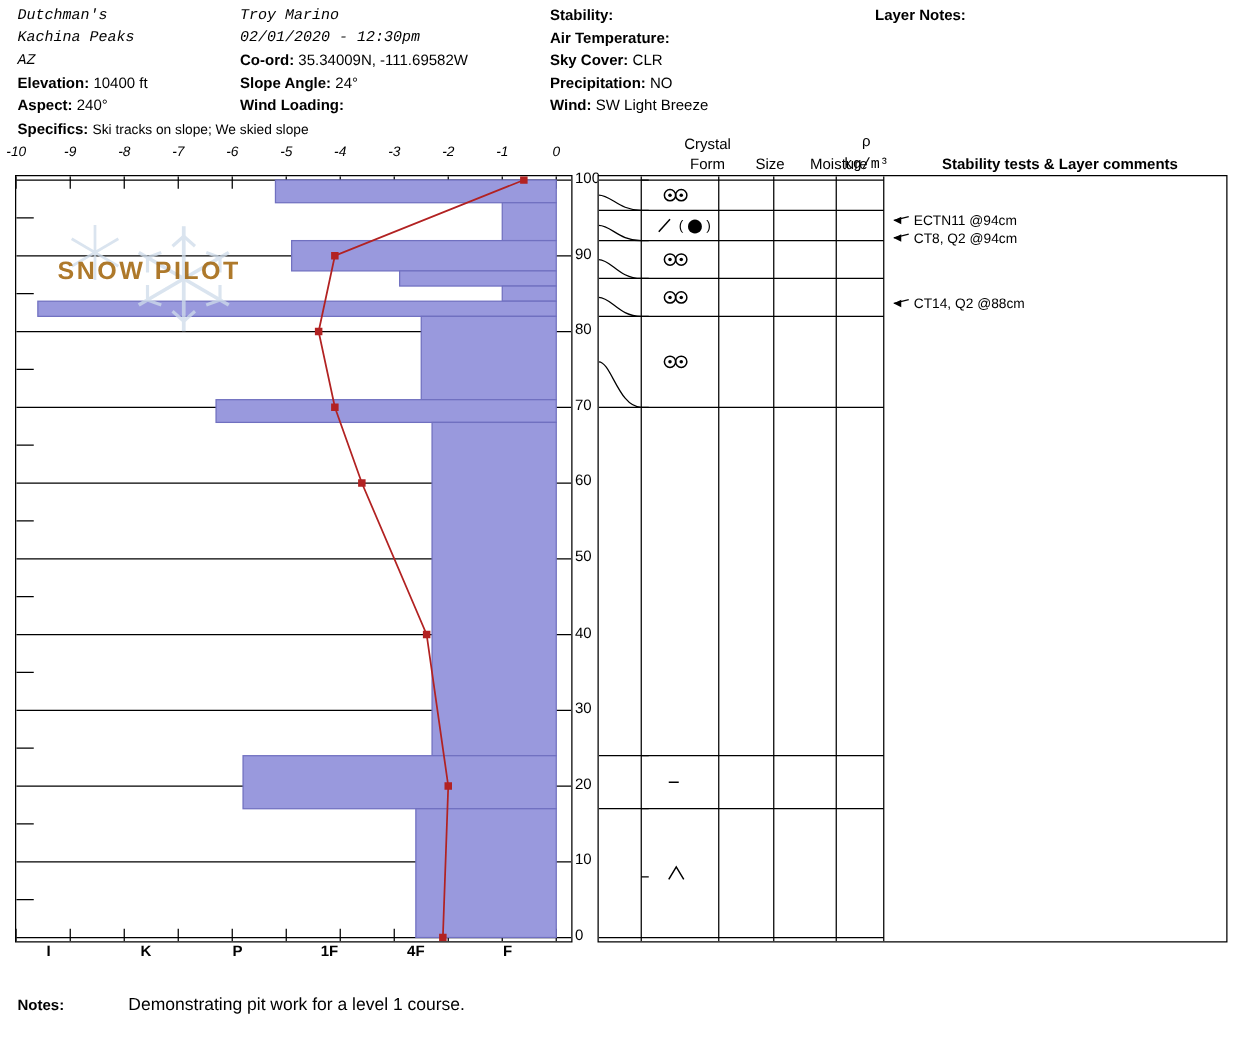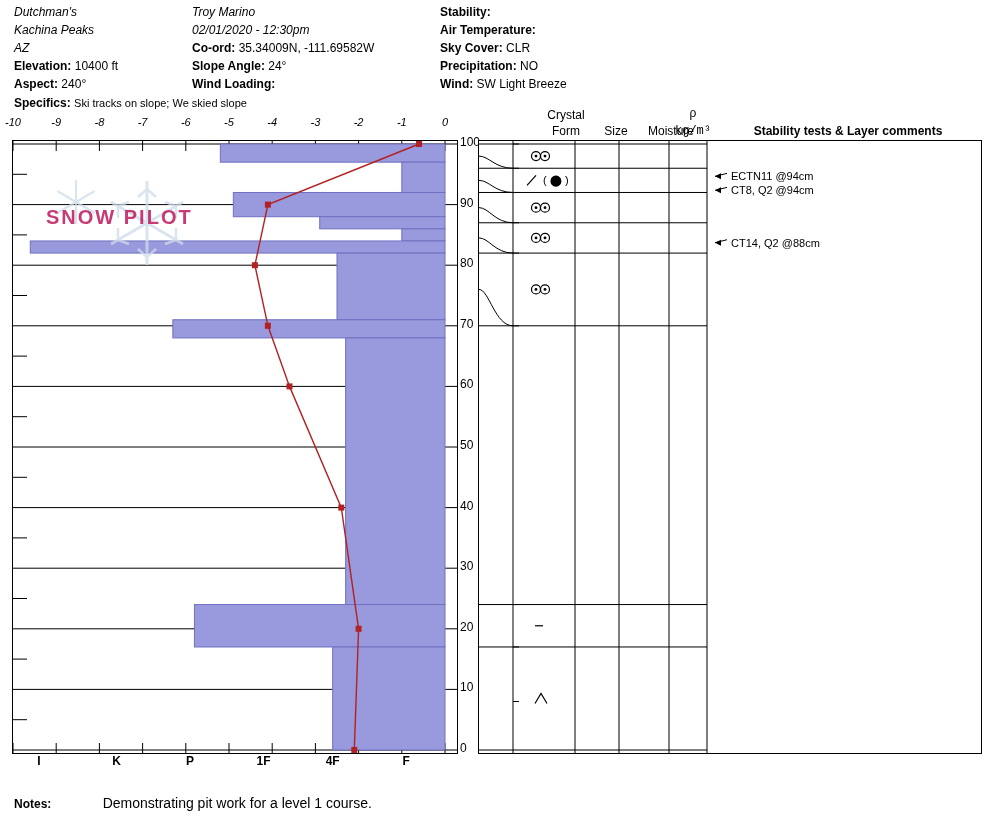--- a/index.html
+++ b/index.html
@@ -14,34 +14,34 @@
   }
   
   #header{position:absolute;left:0;top:0;width:994px;height:114px;}
   .hdr-label{font-weight:bold;}
   .hdr-val{font-weight:normal;}
   .col1{position:absolute;left:14px;top:3px;width:175px;line-height:18px;}
   .col2{position:absolute;left:192px;top:3px;width:245px;line-height:18px;}
   .col3{position:absolute;left:440px;top:3px;width:180px;line-height:18px;}
   .col4{position:absolute;left:622px;top:3px;width:80px;line-height:18px;}
   .col5{position:absolute;left:700px;top:3px;width:240px;line-height:18px;}
-  .italic{font-style:italic;}
+  .italic{font-style:italic;font-family:Liberation Mono, monospace;}
   .specifics{position:absolute;left:14px;top:96px;}
   .specifics .small{font-size:11px;}
   
   #hardness-scale{position:absolute;left:0;top:116px;width:470px;height:14px;font-style:italic;}
   #hardness-scale span{position:absolute;top:0;font-size:11px;text-align:center;width:20px;}
   
   #plot{
     position:absolute;left:12px;top:140px;width:446px;height:614px;
     border:1px solid #000;background:#fff;box-sizing:border-box;
   }
   
   #watermark{position:absolute;left:40px;top:178px;width:175px;height:90px;opacity:.85;}
-  #wm-text{position:absolute;left:46px;top:206px;font-size:20px;font-weight:bold;color:#be185d;
+  #wm-text{position:absolute;left:46px;top:206px;font-size:20px;font-weight:bold;color:#a16207;
             letter-spacing:2px;font-family:"Liberation Sans",sans-serif;opacity:.85;}
   
   #depth-axis{position:absolute;left:458px;top:140px;width:36px;height:620px;}
   #depth-axis .d{position:absolute;left:0;font-size:12px;}
   
   #table{
     position:absolute;left:478px;top:140px;width:504px;height:614px;
     border:1px solid #000;box-sizing:border-box;background:#fff;
   }
   #table-head{position:absolute;left:478px;top:108px;width:504px;height:32px;}
@@ -107,20 +107,23 @@
       <span class="hdr-label">Precipitation:</span>
       <span class="hdr-val">NO</span>
     </div>
     <div>
       <span class="hdr-label">Wind:</span>
       <span class="hdr-val">SW Light Breeze</span>
     </div>
   </div>
 
 
+  <div class="col5">
+    <div class="hdr-label">Layer Notes:</div>
+  </div>
 
   <div class="specifics">
     <span class="hdr-label">Specifics:</span>
     <span class="small">Ski tracks on slope; We skied slope</span>
   </div>
 </div>
 
 <div id="hardness-scale">
     <span style="left: 3px;">-10</span>
     <span style="left: 46.2px;">-9</span>

